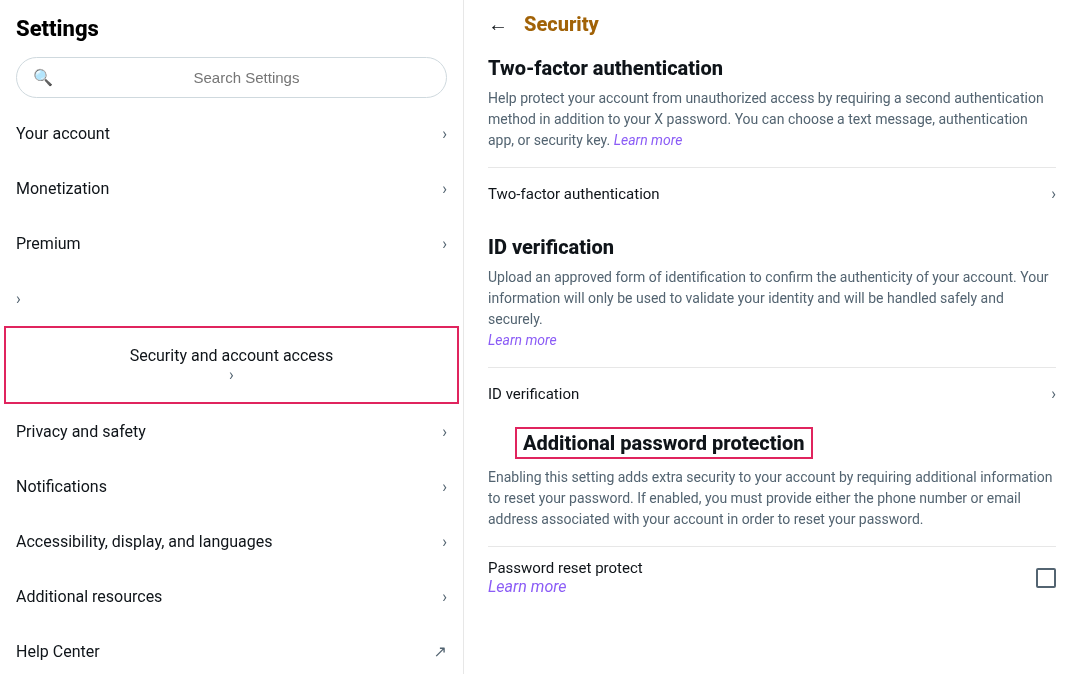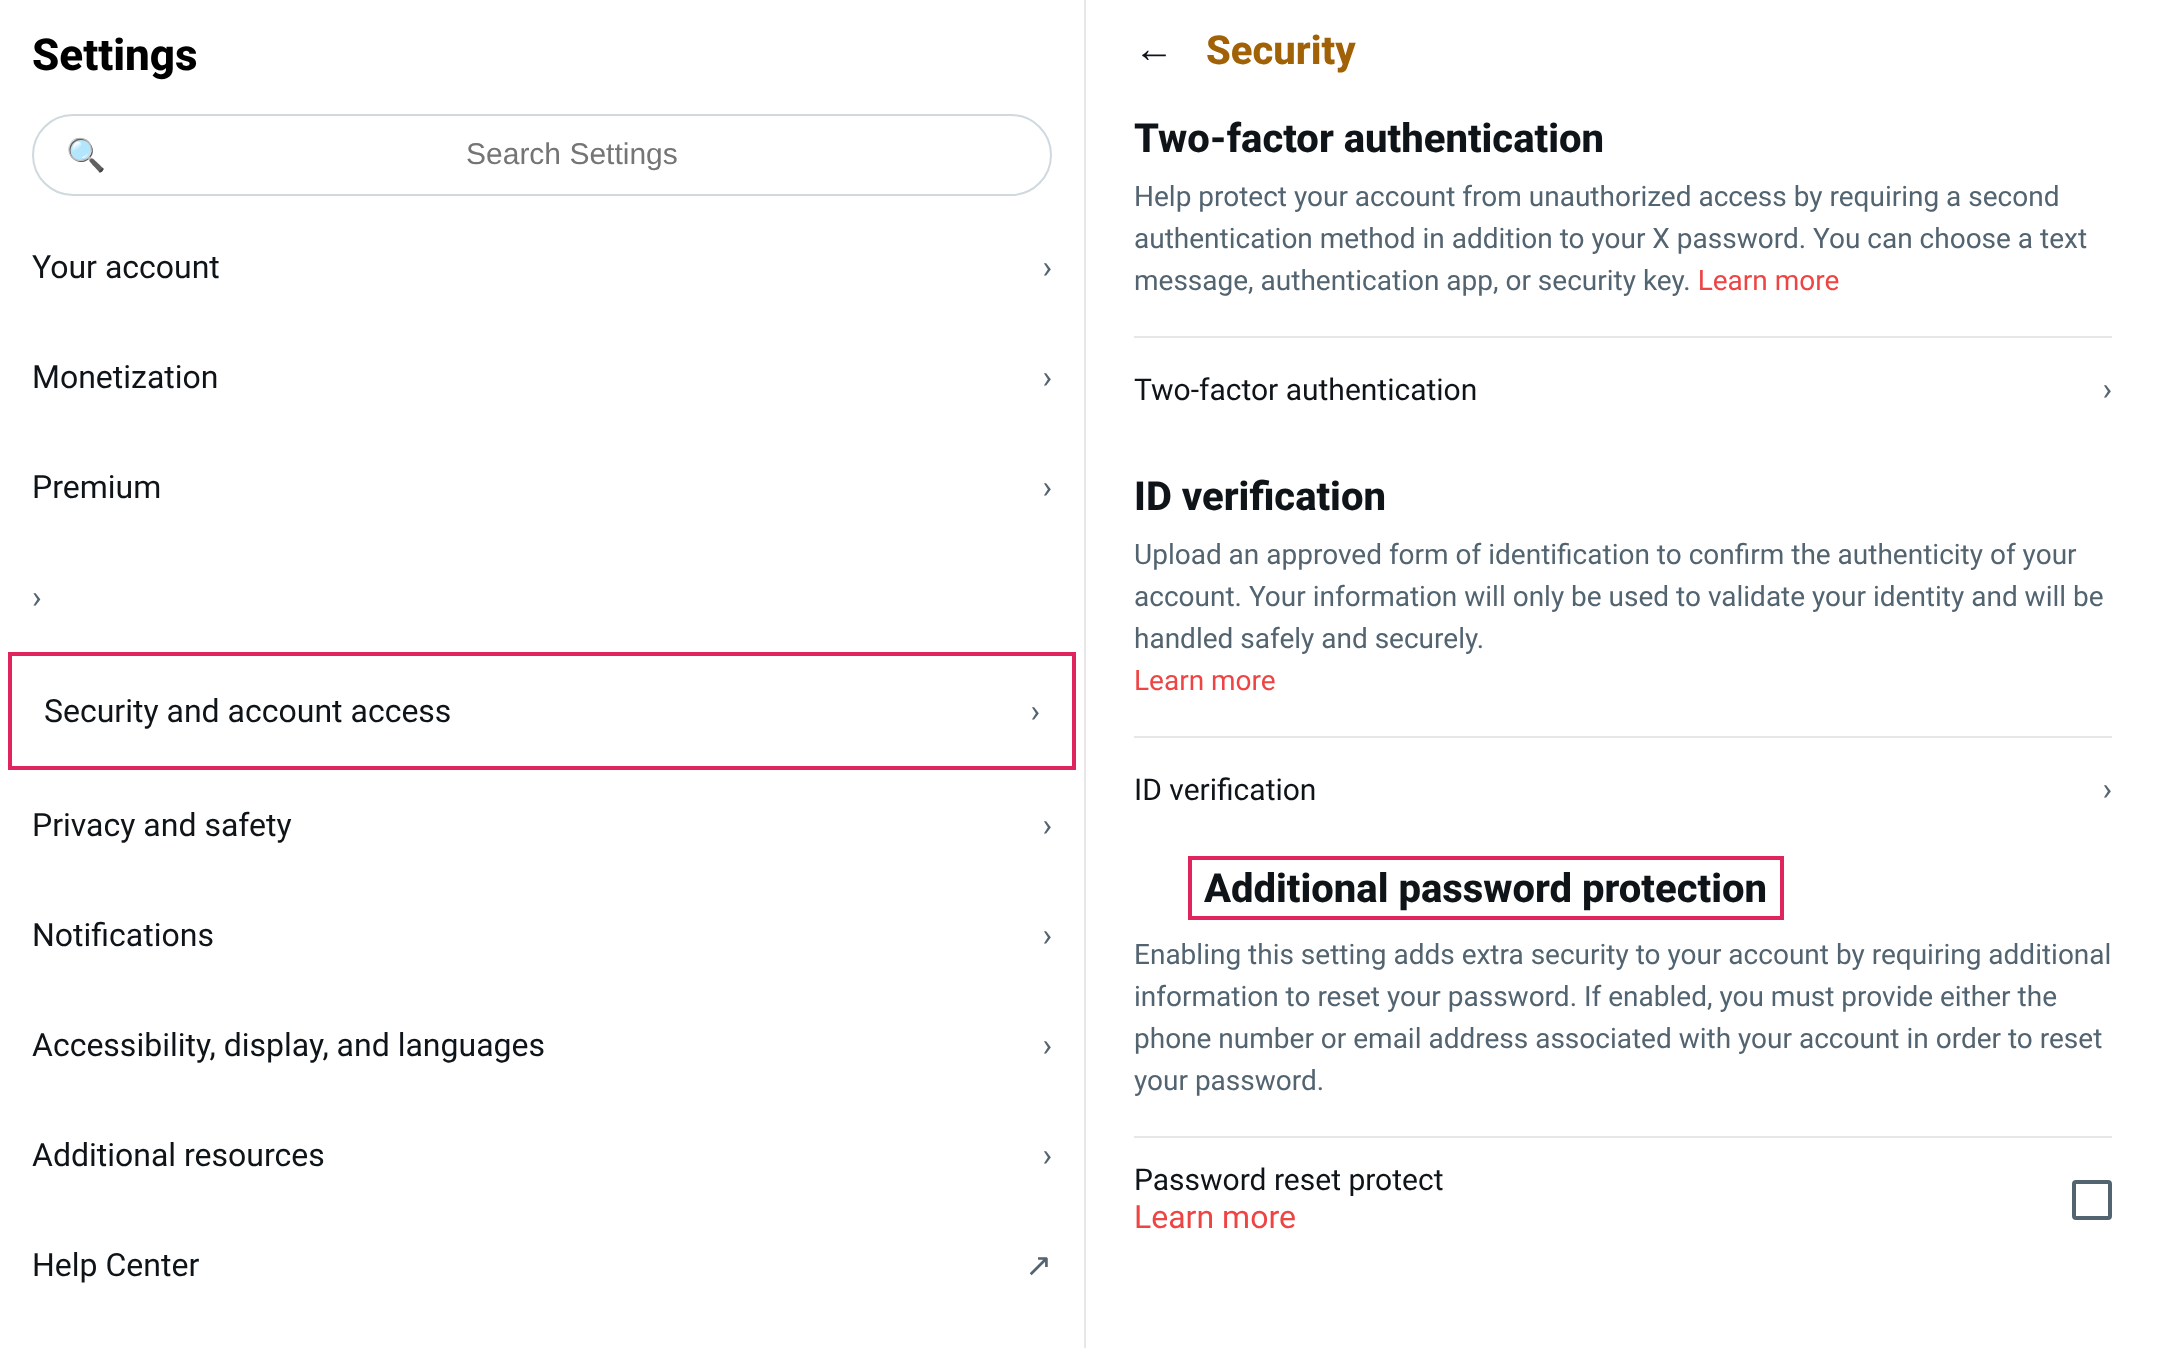--- a/index.html
+++ b/index.html
@@ -12,21 +12,21 @@
       font-family: -apple-system, BlinkMacSystemFont, "Segoe UI", Roboto, Helvetica, Arial, sans-serif;
       background: #fff;
       display: flex;
       height: 674px;
       width: 1080px;
       overflow: hidden;
     }
 
     
     .sidebar {
-      width: 543px;
+      width: 464px;
       border-right: 1px solid #e7e7e7;
       display: flex;
       flex-direction: column;
       padding: 0;
       flex-shrink: 0;
     }
 
     .sidebar-title {
       font-size: 22px;
       font-weight: 800;
@@ -75,20 +75,21 @@
       color: #0f1419;
       font-weight: 400;
       transition: background 0.1s;
       text-align: right;
     }
 
     .nav-item.active {
       border: 2px solid #e0245e;
       margin: 0 4px;
       border-radius: 0;
+      flex-direction: column;
     }
 
     .chevron {
       color: #536471;
       font-size: 16px;
     }
 
     .external-icon {
       color: #536471;
       font-size: 16px;
@@ -137,23 +138,24 @@
 
     .section-desc {
       font-size: 14px;
       color: #536471;
       line-height: 1.5;
       margin-bottom: 16px;
     }
 
     .section-desc a,
     .learn-more {
-      color: #ef4444;
+      color: #8b5cf6;
       text-decoration: none;
       cursor: pointer;
+      font-style: italic;
     }
 
     .section-item {
       display: flex;
       align-items: center;
       justify-content: space-between;
       padding: 16px 0;
       border-top: 1px solid #e7e7e7;
       cursor: pointer;
     }

